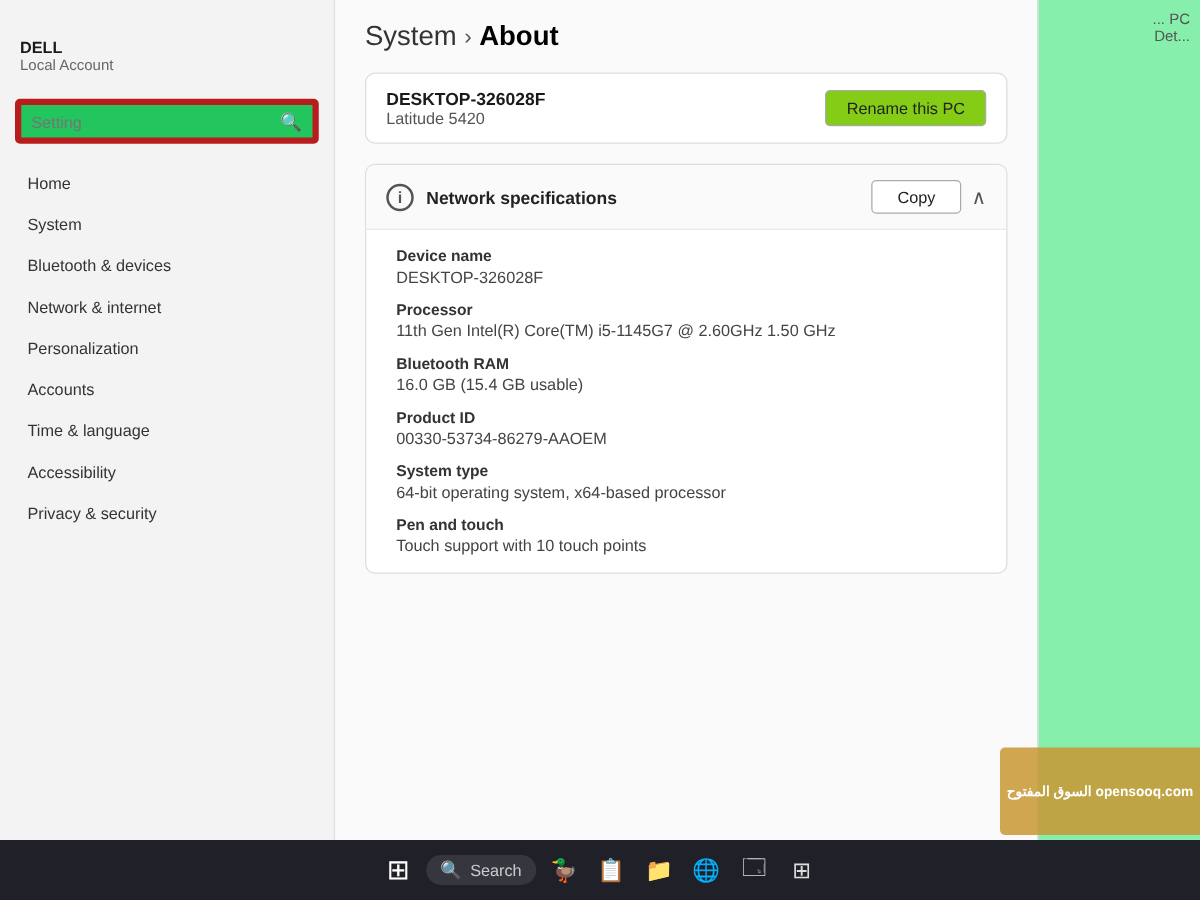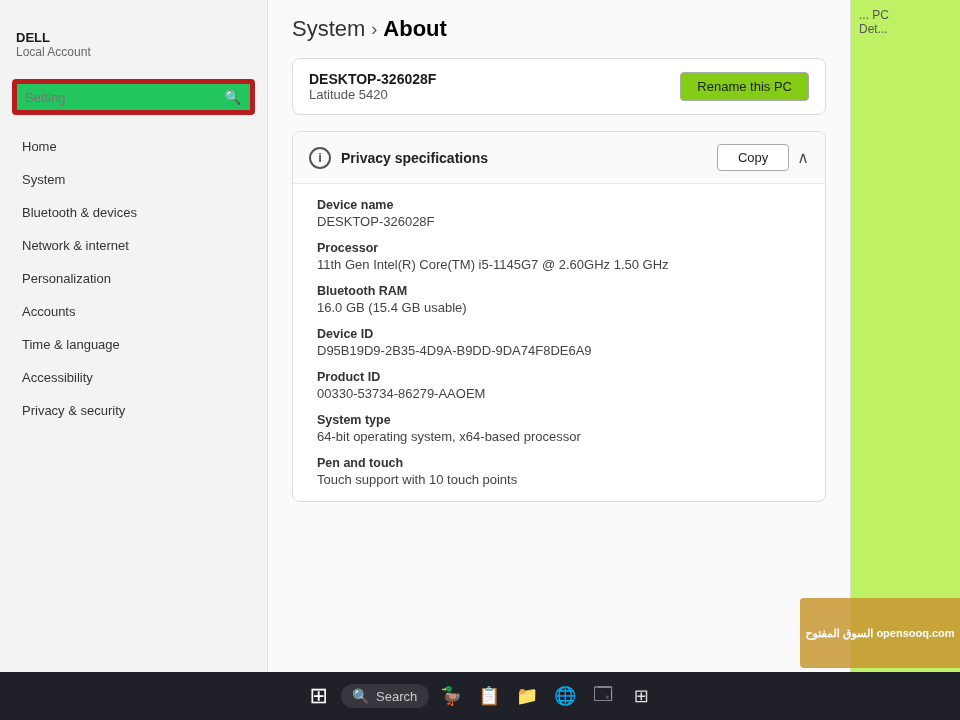--- a/index.html
+++ b/index.html
@@ -239,26 +239,26 @@
       margin-bottom: 2px;
     }
 
     .spec-value {
       font-size: 13px;
       color: #444;
     }
 
     
     .right-panel {
-      width: 110px;
-      background: #bef264;
+      width: 130px;
+      background: #86efac;
       border-left: 1px solid #ddd;
       display: flex;
       flex-direction: column;
-      align-items: flex-start;
+      align-items: flex-end;
       padding: 8px 8px;
       flex-shrink: 0;
     }
 
     .right-panel-label {
       font-size: 12px;
       color: #555;
     }
 
     
@@ -390,45 +390,41 @@
         <span class="device-card-name">DESKTOP-326028F</span>
         <span class="device-card-model">Latitude 5420</span>
       </div>
       <button class="rename-btn">Rename this PC</button>
     </div>
 
     <div class="specs-section">
       <div class="specs-header">
         <div class="specs-header-left">
           <div class="info-icon">i</div>
-          <span class="specs-title">Privacy specifications</span>
+          <span class="specs-title">Network specifications</span>
         </div>
         <div class="specs-header-right">
           <button class="copy-btn">Copy</button>
           <span class="chevron-icon">∧</span>
         </div>
       </div>
 
       <div class="specs-body">
 
         <div class="spec-row">
           <div class="spec-label">Device name</div>
           <div class="spec-value">DESKTOP-326028F</div>
         </div>
         <div class="spec-row">
           <div class="spec-label">Processor</div>
           <div class="spec-value">11th Gen Intel(R) Core(TM) i5-1145G7 @ 2.60GHz   1.50 GHz</div>
         </div>
         <div class="spec-row">
           <div class="spec-label">Bluetooth RAM</div>
           <div class="spec-value">16.0 GB (15.4 GB usable)</div>
-        </div>
-        <div class="spec-row">
-          <div class="spec-label">Device ID</div>
-          <div class="spec-value">D95B19D9-2B35-4D9A-B9DD-9DA74F8DE6A9</div>
         </div>
         <div class="spec-row">
           <div class="spec-label">Product ID</div>
           <div class="spec-value">00330-53734-86279-AAOEM</div>
         </div>
         <div class="spec-row">
           <div class="spec-label">System type</div>
           <div class="spec-value">64-bit operating system, x64-based processor</div>
         </div>
         <div class="spec-row">

